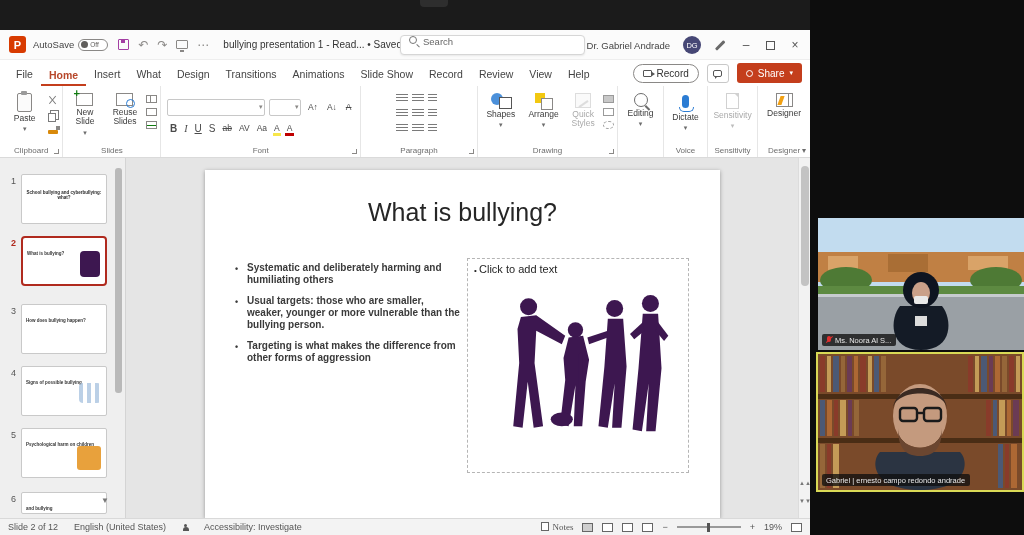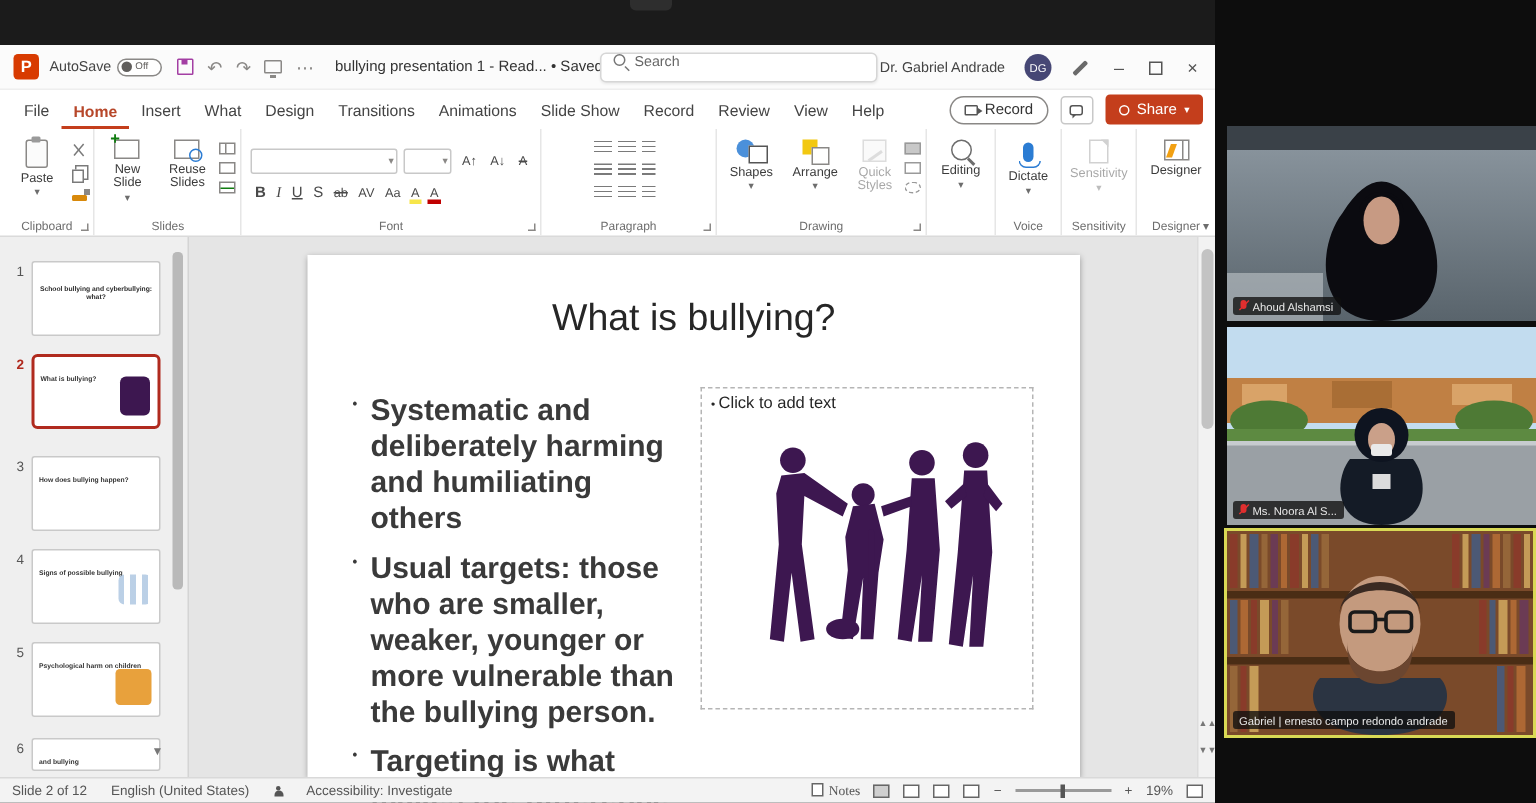--- a/index.html
+++ b/index.html
@@ -126,21 +126,21 @@
   .t-title.left { text-align:left; }
   .t-bars { margin-top:3px; width:42px; height:26px; background:repeating-linear-gradient(180deg,#9a9a9a 0 1px,transparent 1px 4px); }
   .t-blob { position:absolute; right:5px; top:14px; width:20px; height:26px; border-radius:4px; }
   .thumb-scroll { position:absolute; right:3px; top:10px; width:7px; height:225px; background:#b9b9b9; border-radius:3px; }
   .thumb-filter { position:absolute; right:16px; top:338px; font-size:8px; color:#777; }
 
   .canvas { position:absolute; left:126px; top:0; right:12px; bottom:0; }
   .slide { position:absolute; left:79px; top:12px; width:515px; height:348px; background:#fff; box-shadow:0 1px 4px rgba(0,0,0,.35); }
   .slide-title { position:absolute; left:0; right:0; top:28px; text-align:center; font-size:25px; color:#262626; }
   .bullets { position:absolute; left:30px; top:92px; width:225px; }
-  .bullet { position:relative; padding-left:12px; font-size:20px; font-weight:bold; color:#3a3a3a; line-height:1.2; margin-bottom:9px; }
+  .bullet { position:relative; padding-left:12px; font-size:10px; font-weight:bold; color:#3a3a3a; line-height:1.2; margin-bottom:9px; }
   .bullet:before { content:"•"; position:absolute; left:0; top:2px; font-size:9px; color:#3a3a3a; }
   .placeholder { position:absolute; left:262px; top:88px; width:222px; height:215px; border:1.5px dashed #b5b5b5; }
   .ph-text { position:absolute; left:6px; top:4px; font-size:11px; color:#262626; }
   .ph-text:before { content:"• "; font-size:8px; }
   .sil-svg { position:absolute; left:12px; top:22px; width:196px; height:188px; }
 
   .vscroll { position:absolute; right:0; top:0; width:12px; height:360px; background:#f2f2f2; border-left:1px solid #dcdcdc; }
   .vthumb { position:absolute; left:2px; top:8px; width:8px; height:120px; background:#c3c3c3; border-radius:4px; }
   .vnav { position:absolute; left:0; width:12px; text-align:center; font-size:6px; color:#777; line-height:1; }
 
@@ -489,40 +489,20 @@
           </span>
         <span>+</span>
         <span>19%</span>
         <span class="viewbox"></span>
       </span>
     </div>
   </div>
 
   <div class="panel">
 
-    <div class="tile" style="top:84px; height:130px;">
-      <svg viewBox="0 0 206 130" preserveAspectRatio="none">
-        <defs>
-          <linearGradient id="bg1" x1="0" y1="0" x2="0" y2="1">
-            <stop offset="0" stop-color="#8e99a2"></stop>
-              <stop offset="1" stop-color="#59646c"></stop>
-          </linearGradient>
-        </defs>
-        <rect width="206" height="130" fill="url(#bg1)"></rect>
-        <rect width="206" height="16" fill="#3a4148"></rect>
-        <rect x="0" y="98" width="64" height="32" fill="#c8cdd2" opacity="0.55"></rect>
-        <path d="M103,130 C58,130 60,80 77,58 C 86,44 94,37 103,37 C 112,37 122,45 129,58 C 146,82 148,130 103,130 Z" fill="#0b0b10"></path>
-        <ellipse cx="103" cy="63" rx="12" ry="16" fill="#c79a83"></ellipse>
-        <path d="M88,58 C88,42 118,42 118,58 C118,50 112,44 103,44 C94,44 88,50 88,58 Z" fill="#0b0b10"></path>
-      </svg>
-      <span class="nametag">
-        <span class="mic-off"></span>
-        <span class="nm">Ahoud Alshamsi</span>
-      </span>
-    </div>
 
     <div class="tile active" style="top:352px; height:140px; left:6px; width:208px;">
       <svg viewBox="0 0 204 136" preserveAspectRatio="none">
         <rect width="204" height="136" fill="#6b4326"></rect>
         <g>
           <rect x="0" y="0" width="204" height="40" fill="#7a4a2a"></rect>
           <rect x="0" y="44" width="204" height="40" fill="#7a4a2a"></rect>
           <rect x="0" y="88" width="204" height="48" fill="#7a4a2a"></rect>
         </g>
         <g opacity="0.95">

